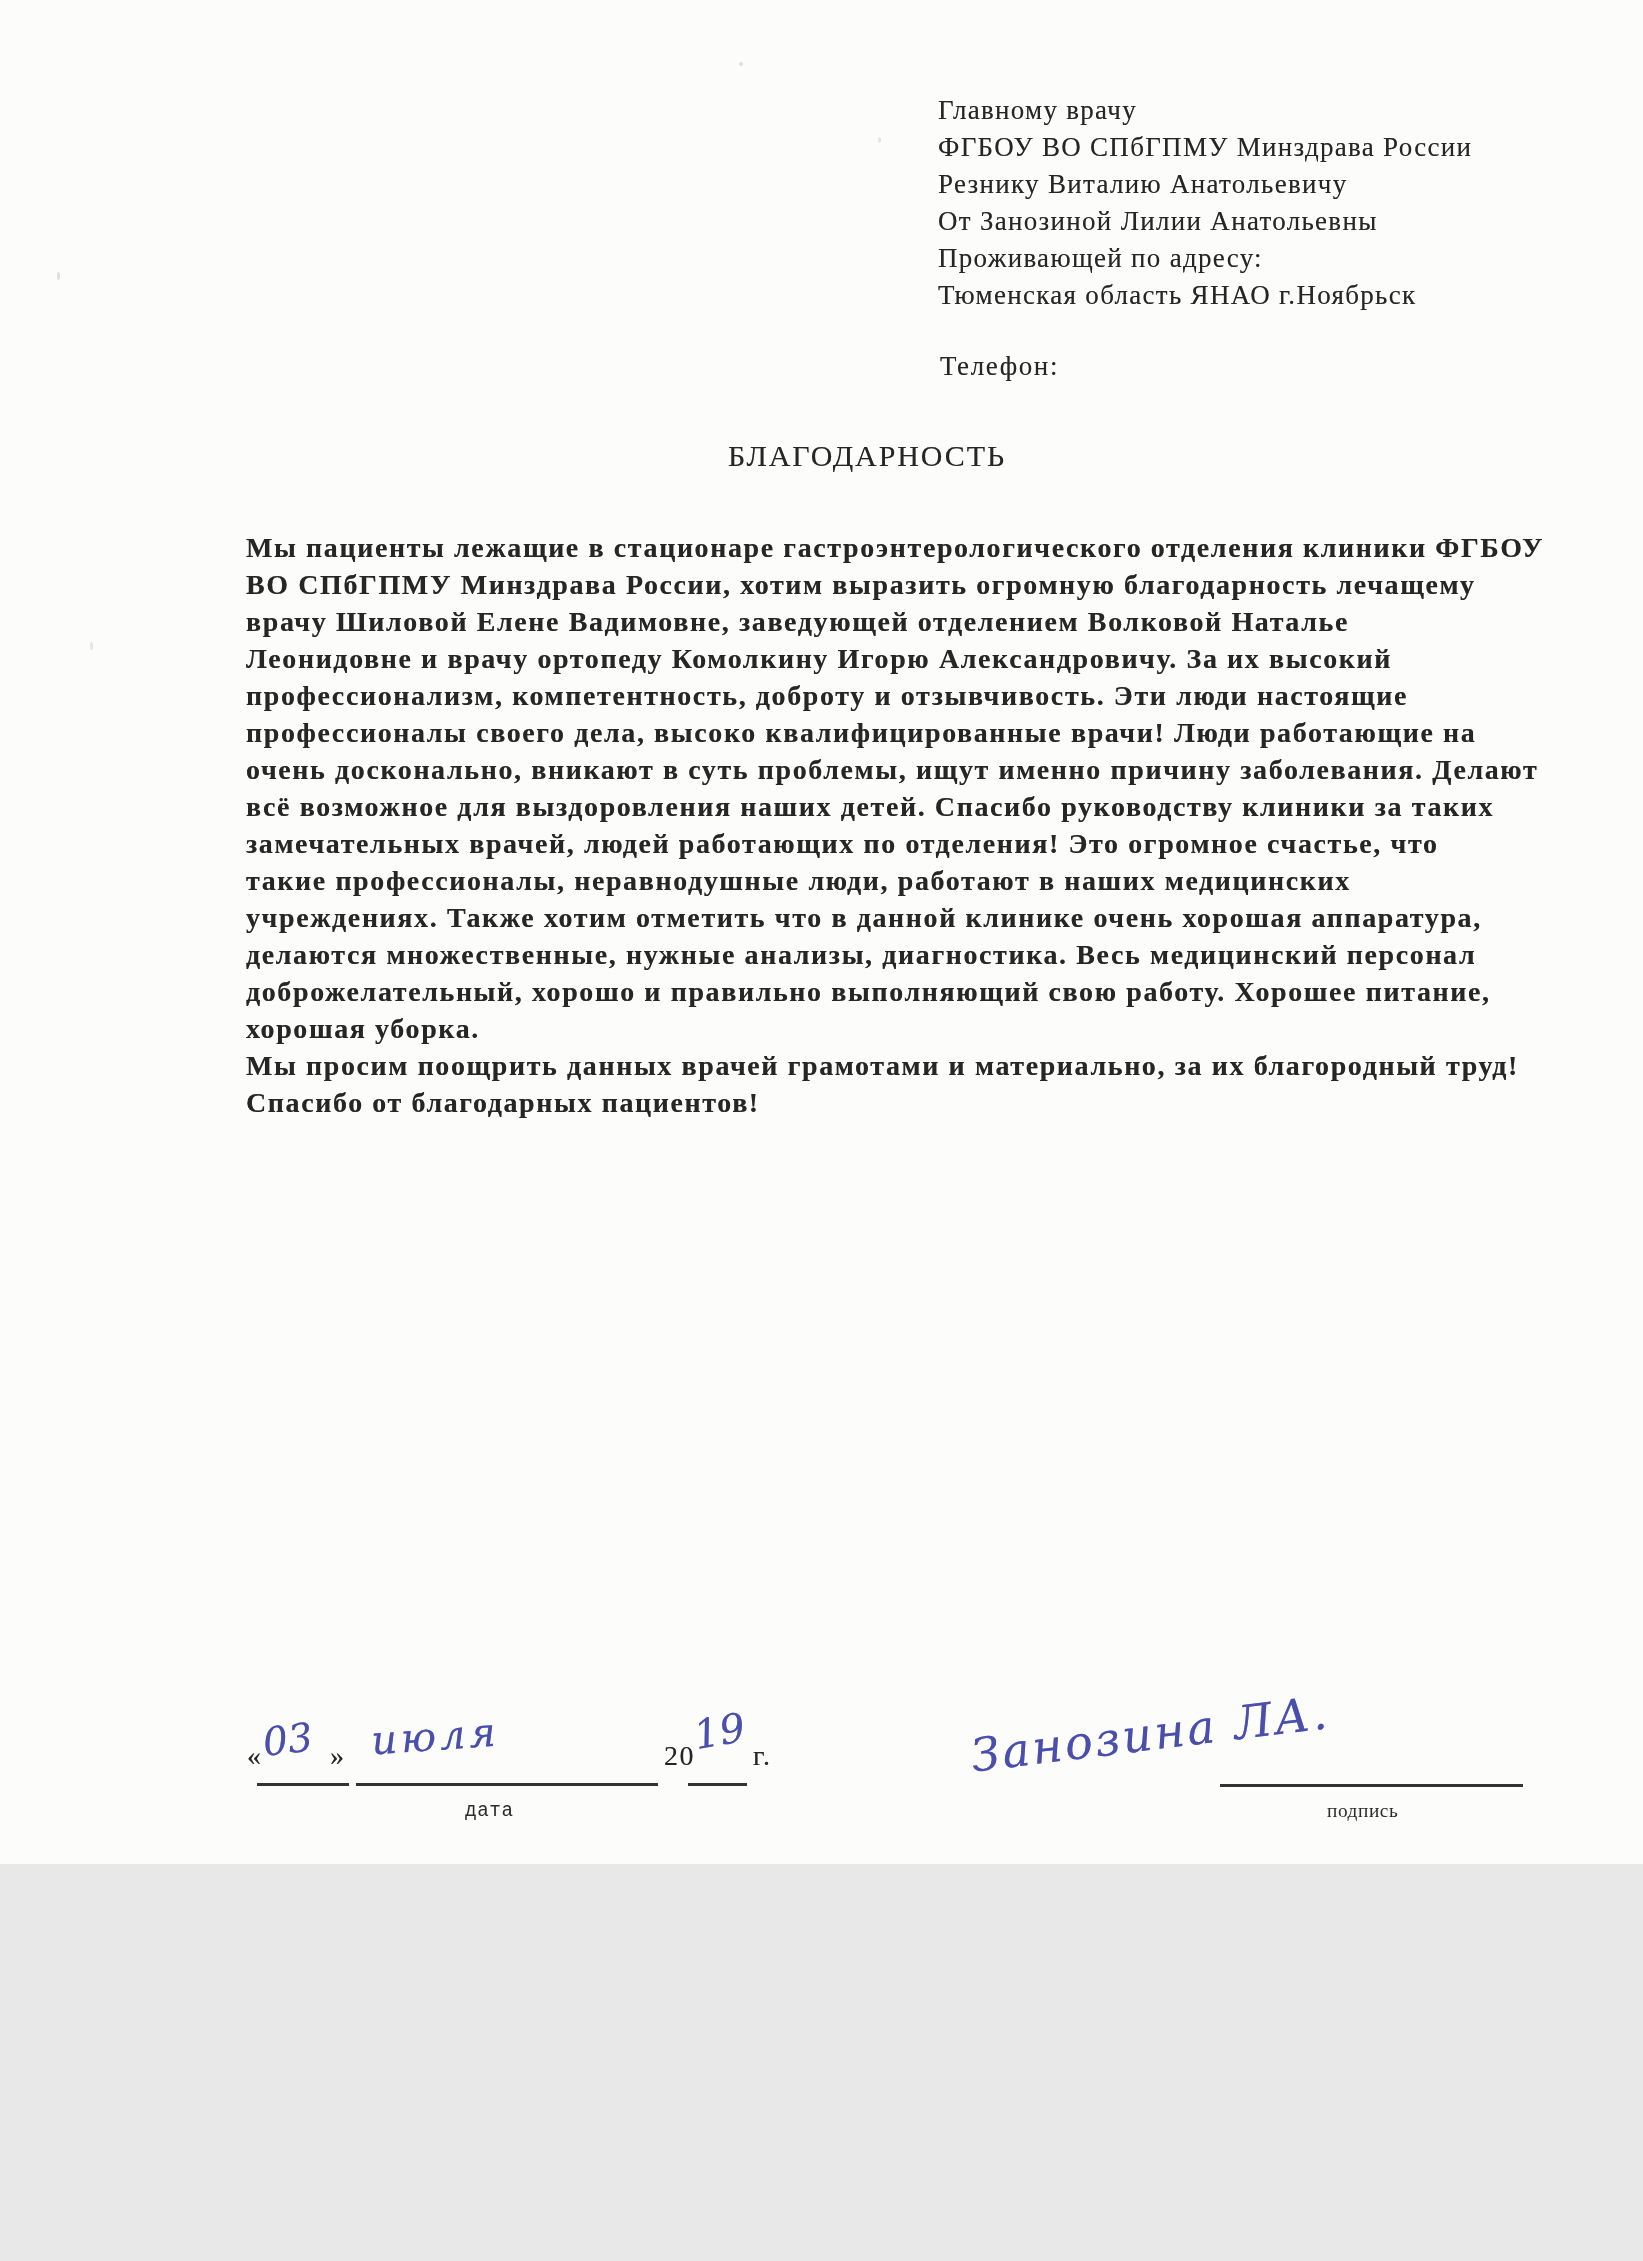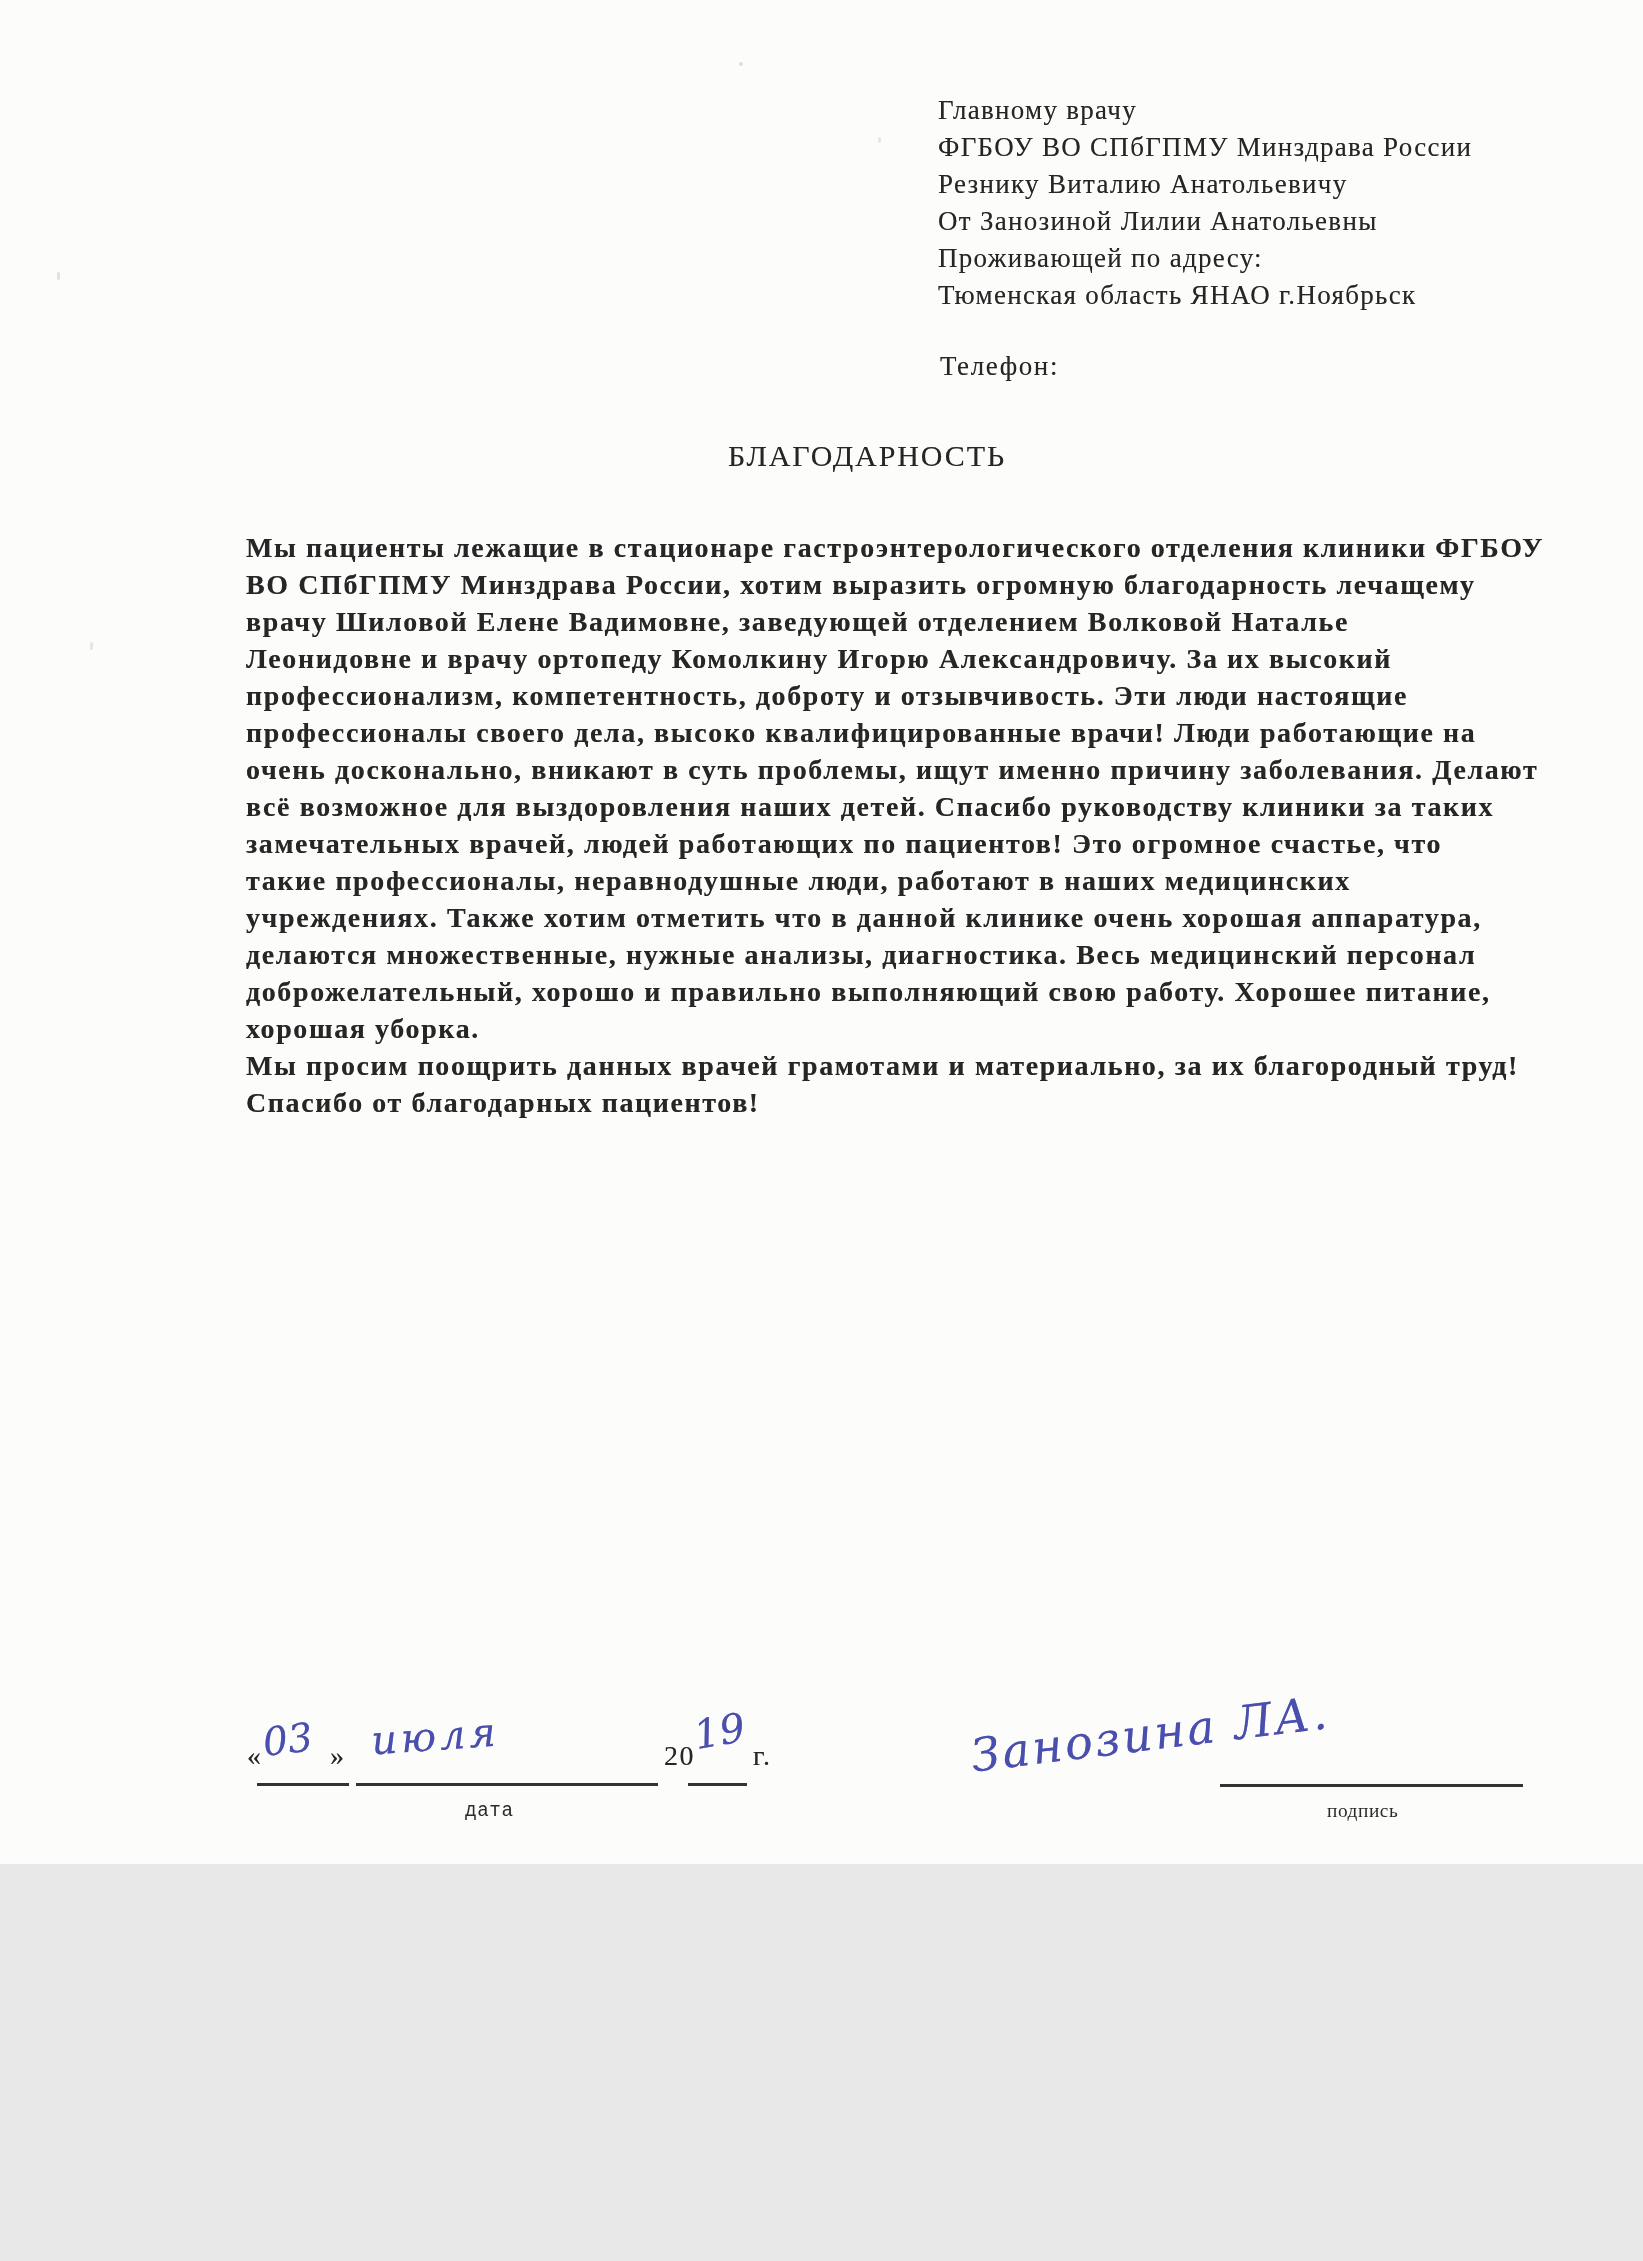--- a/index.html
+++ b/index.html
@@ -76,21 +76,21 @@
   <div class="bodytext">
     <div>
         <div>Мы пациенты лежащие в стационаре гастроэнтерологического отделения клиники ФГБОУ</div>
         <div>ВО СПбГПМУ Минздрава России, хотим выразить огромную благодарность лечащему</div>
         <div>врачу Шиловой Елене Вадимовне, заведующей отделением Волковой Наталье</div>
         <div>Леонидовне и врачу ортопеду Комолкину Игорю Александровичу. За их высокий</div>
         <div>профессионализм, компетентность, доброту и отзывчивость. Эти люди настоящие</div>
         <div>профессионалы своего дела, высоко квалифицированные врачи! Люди работающие на</div>
         <div>очень досконально, вникают в суть проблемы, ищут именно причину заболевания. Делают</div>
         <div>всё возможное для выздоровления наших детей. Спасибо руководству клиники за таких</div>
-        <div>замечательных врачей, людей работающих по пациентов! Это огромное счастье, что</div>
+        <div>замечательных врачей, людей работающих по отделения! Это огромное счастье, что</div>
         <div>такие профессионалы, неравнодушные люди, работают в наших медицинских</div>
         <div>учреждениях. Также хотим отметить что в данной клинике очень хорошая аппаратура,</div>
         <div>делаются множественные, нужные анализы, диагностика. Весь медицинский персонал</div>
         <div>доброжелательный, хорошо и правильно выполняющий свою работу. Хорошее питание,</div>
         <div>хорошая уборка.</div>
         <div>Мы просим поощрить данных врачей грамотами и материально, за их благородный труд!</div>
         <div>Спасибо от благодарных пациентов!</div>
       </div>
   </div>
 

